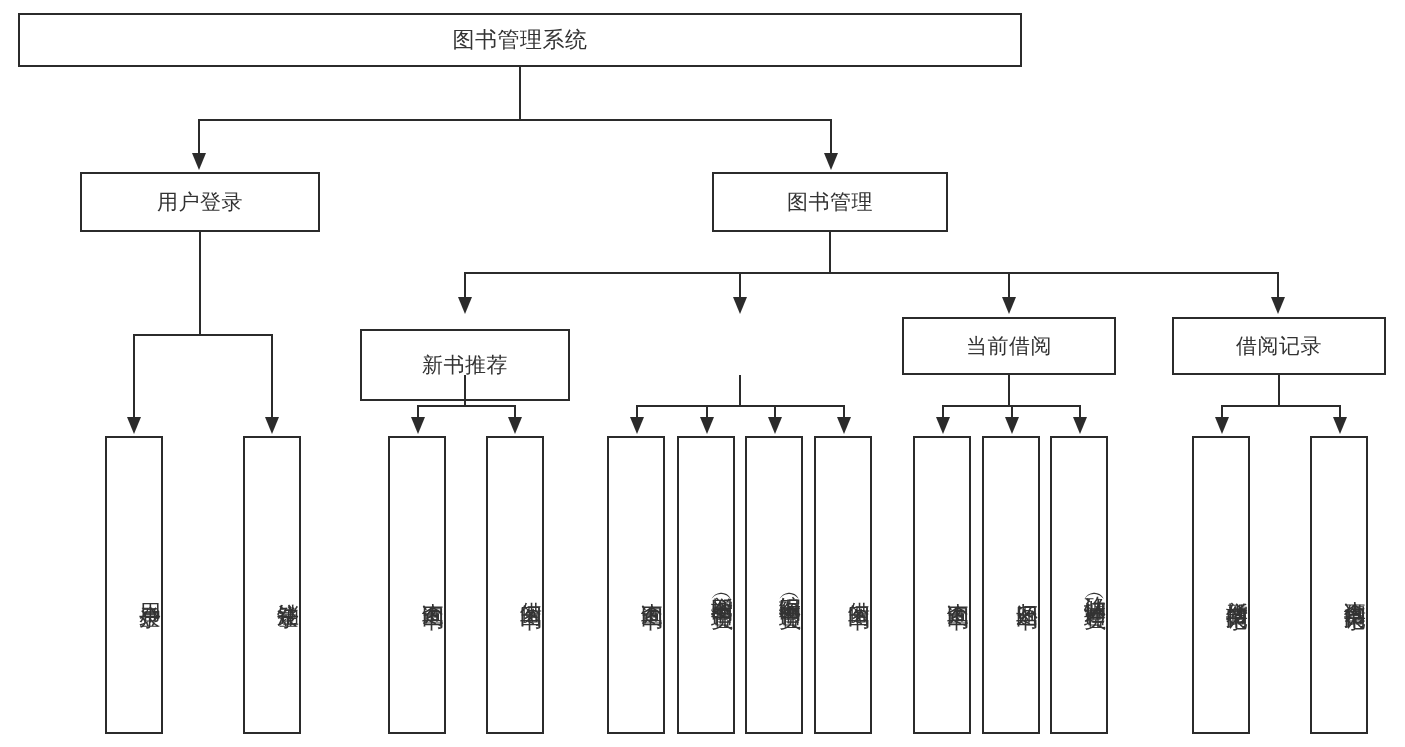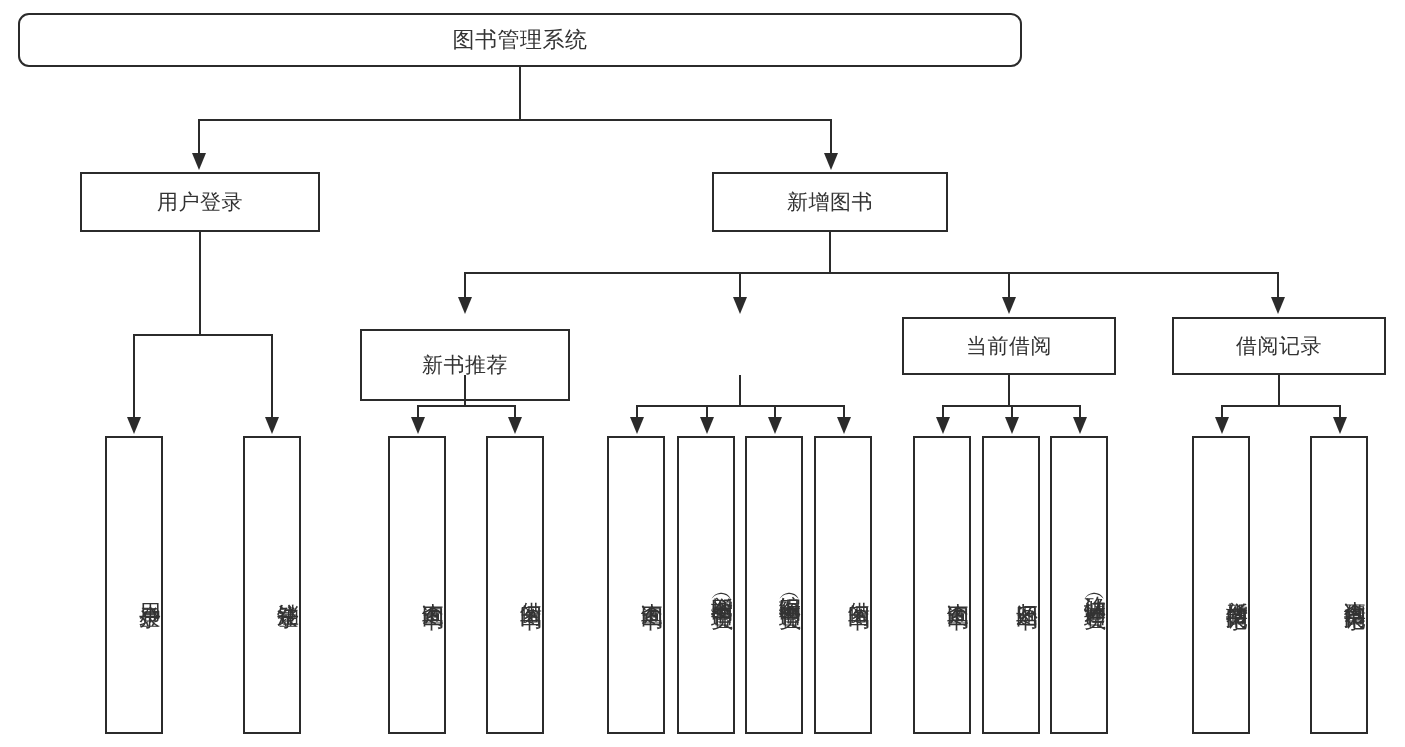--- a/index.html
+++ b/index.html
@@ -31,21 +31,20 @@
     text-align: center;
     color: #333333;
     line-height: 1.08;
   }
   .node.h {
     font-size: 21px;
     letter-spacing: 0.5px;
   }
   .node.root {
     font-size: 22px;
-    border-radius: 11px;
   }
   .node.v {
     writing-mode: vertical-rl;
     text-orientation: upright;
     font-size: 22px;
     align-items: flex-start;
     justify-content: center;
     padding-top: 8px;
     letter-spacing: 2px;
     line-height: 1.0;
@@ -97,21 +96,21 @@
   <div class="arrow" style="left:192px; top:153px;"></div>
 
   <div class="ln v" style="left:830px; top:119px; width:2px; height:36px;"></div>
   <div class="arrow" style="left:824px; top:153px;"></div>
 
   <div class="node h" style="left:80px; top:172px; width:240px; height:60px;">
     <span>用户登录</span>
   </div>
 
   <div class="node h" style="left:712px; top:172px; width:236px; height:60px;">
-    <span>新增图书</span>
+    <span>图书管理</span>
   </div>
 
   <div class="ln v" style="left:199px; top:232px; width:2px; height:104px;"></div>
   <div class="ln h" style="left:133px; top:334px; width:139px; height:2px;"></div>
   <div class="ln v" style="left:133px; top:334px; width:2px; height:85px;"></div>
   <div class="arrow" style="left:127px; top:417px;"></div>
   <div class="ln v" style="left:271px; top:334px; width:2px; height:85px;"></div>
   <div class="arrow" style="left:265px; top:417px;"></div>
 
   <div class="ln v" style="left:829px; top:232px; width:2px; height:42px;"></div>

